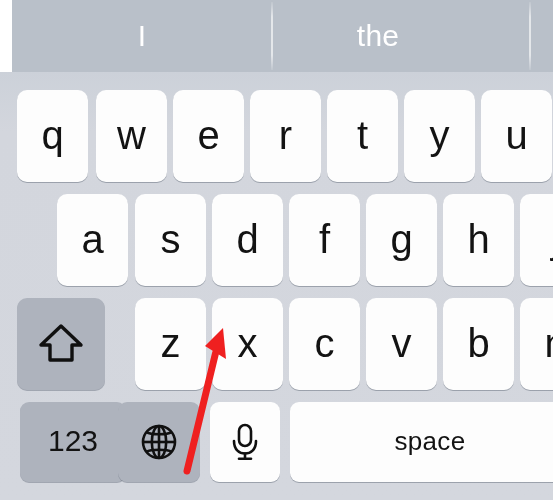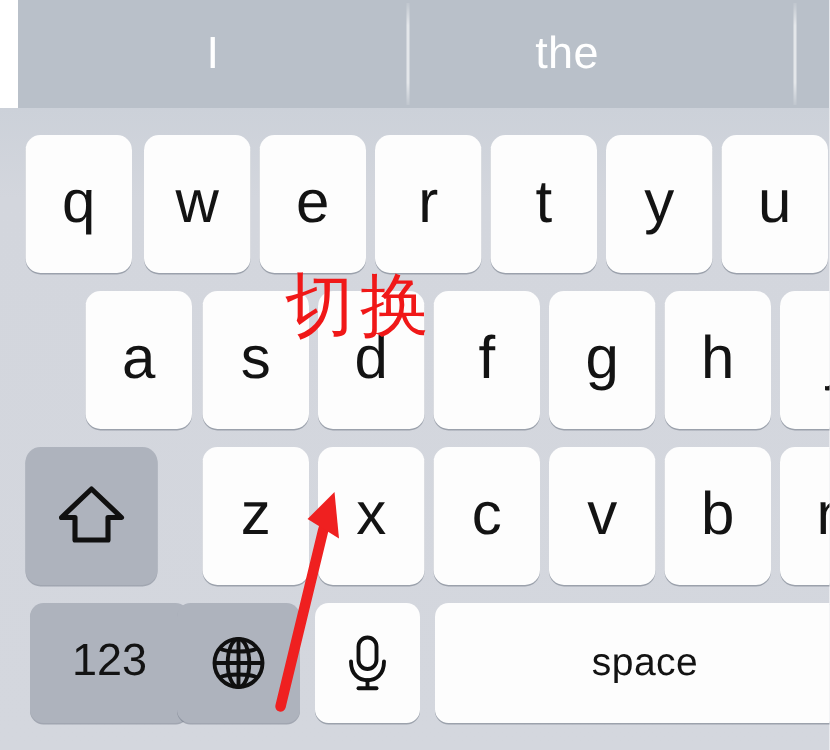--- a/index.html
+++ b/index.html
@@ -287,20 +287,19 @@
             </g>
           </svg>
         </span>
       </div>
       <div class="key letter bottomkey" style="left:290px;width:280px;">
         <span class="key-label space">space</span>
       </div>
     </div>
   </div>
 
-  <div id="annotation-text">切换</div>
 
   <svg id="annotation-arrow" viewBox="0 0 90 160" aria-hidden="true">
     <path d="M27 156 L58 28" stroke="#ef2020" stroke-width="7" stroke-linecap="round" fill="none"></path>
     <path d="M63 13 L66 44 L45 31 Z" fill="#ef2020"></path>
   </svg>
 
 </div>
 
 </body></html>

